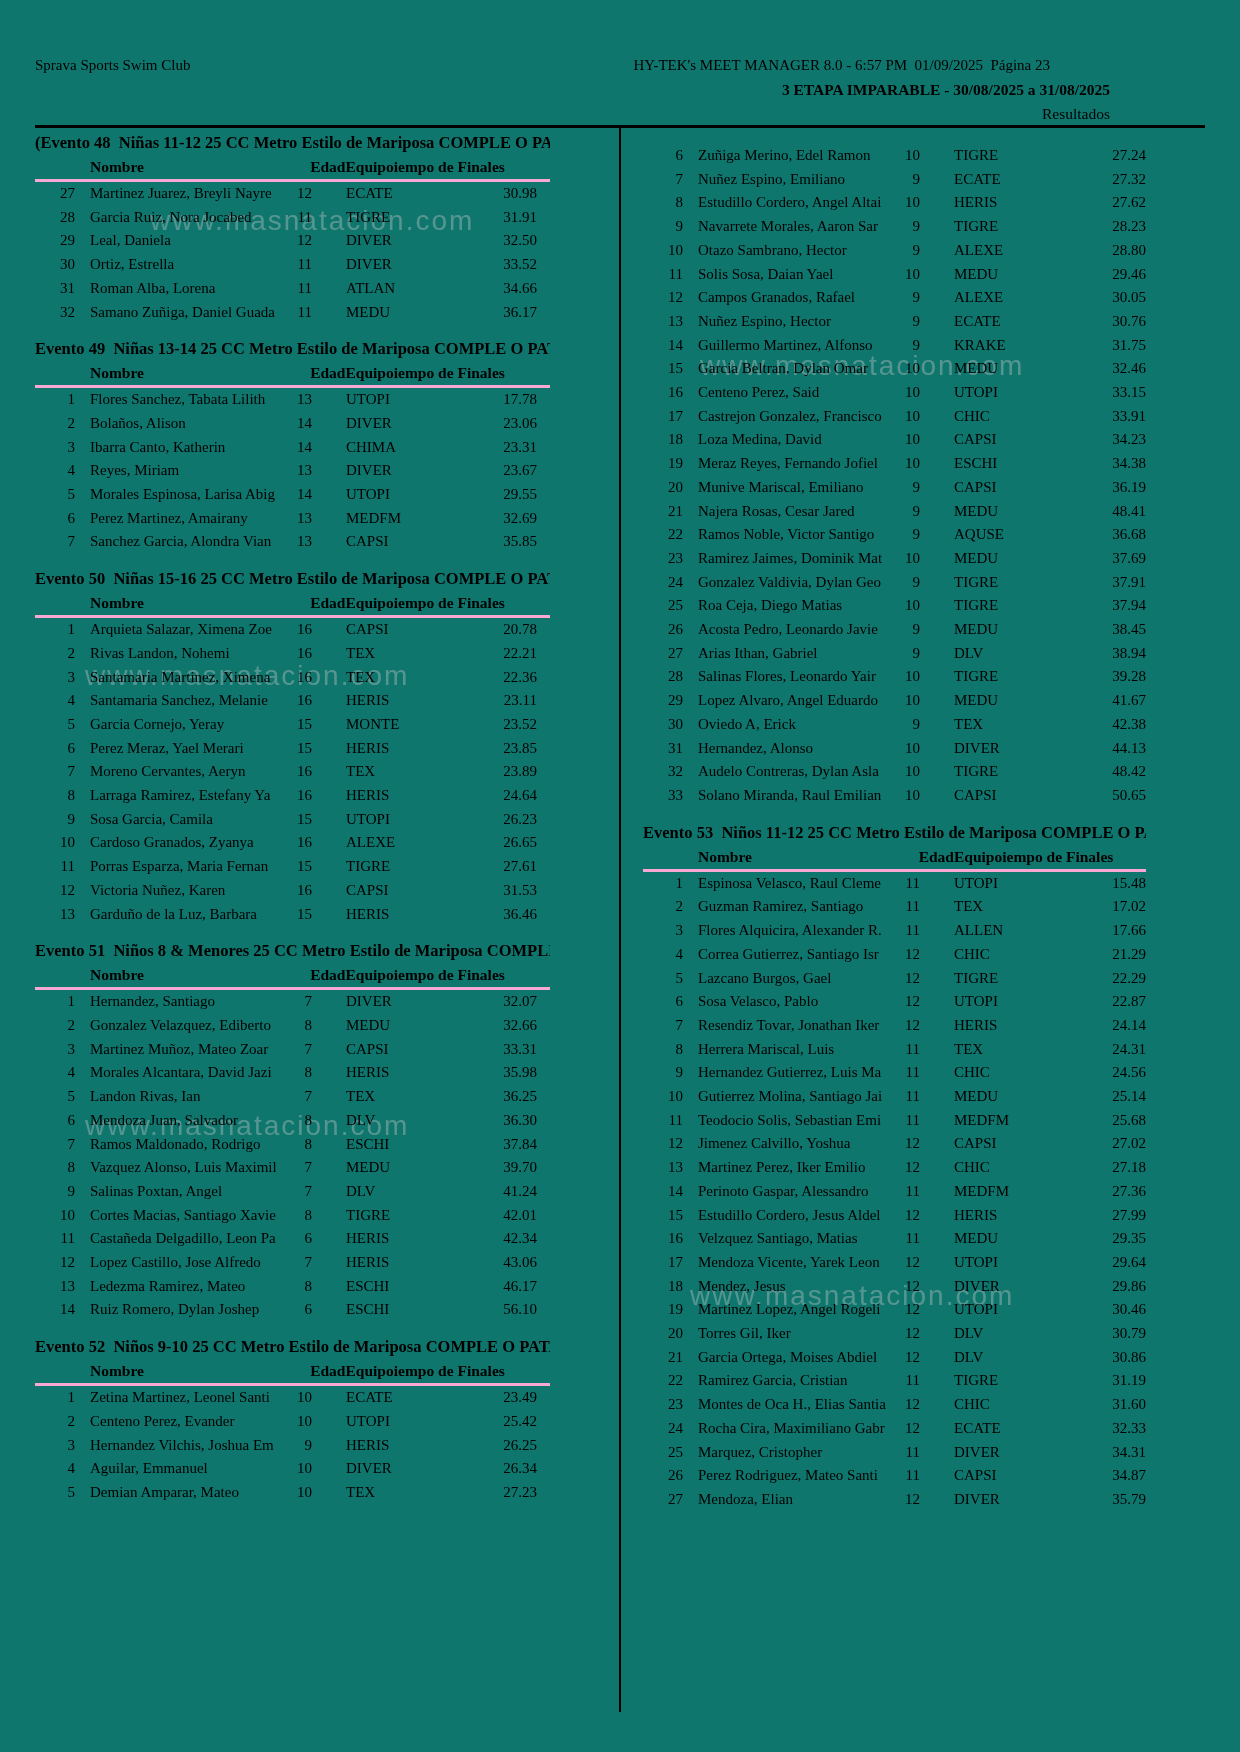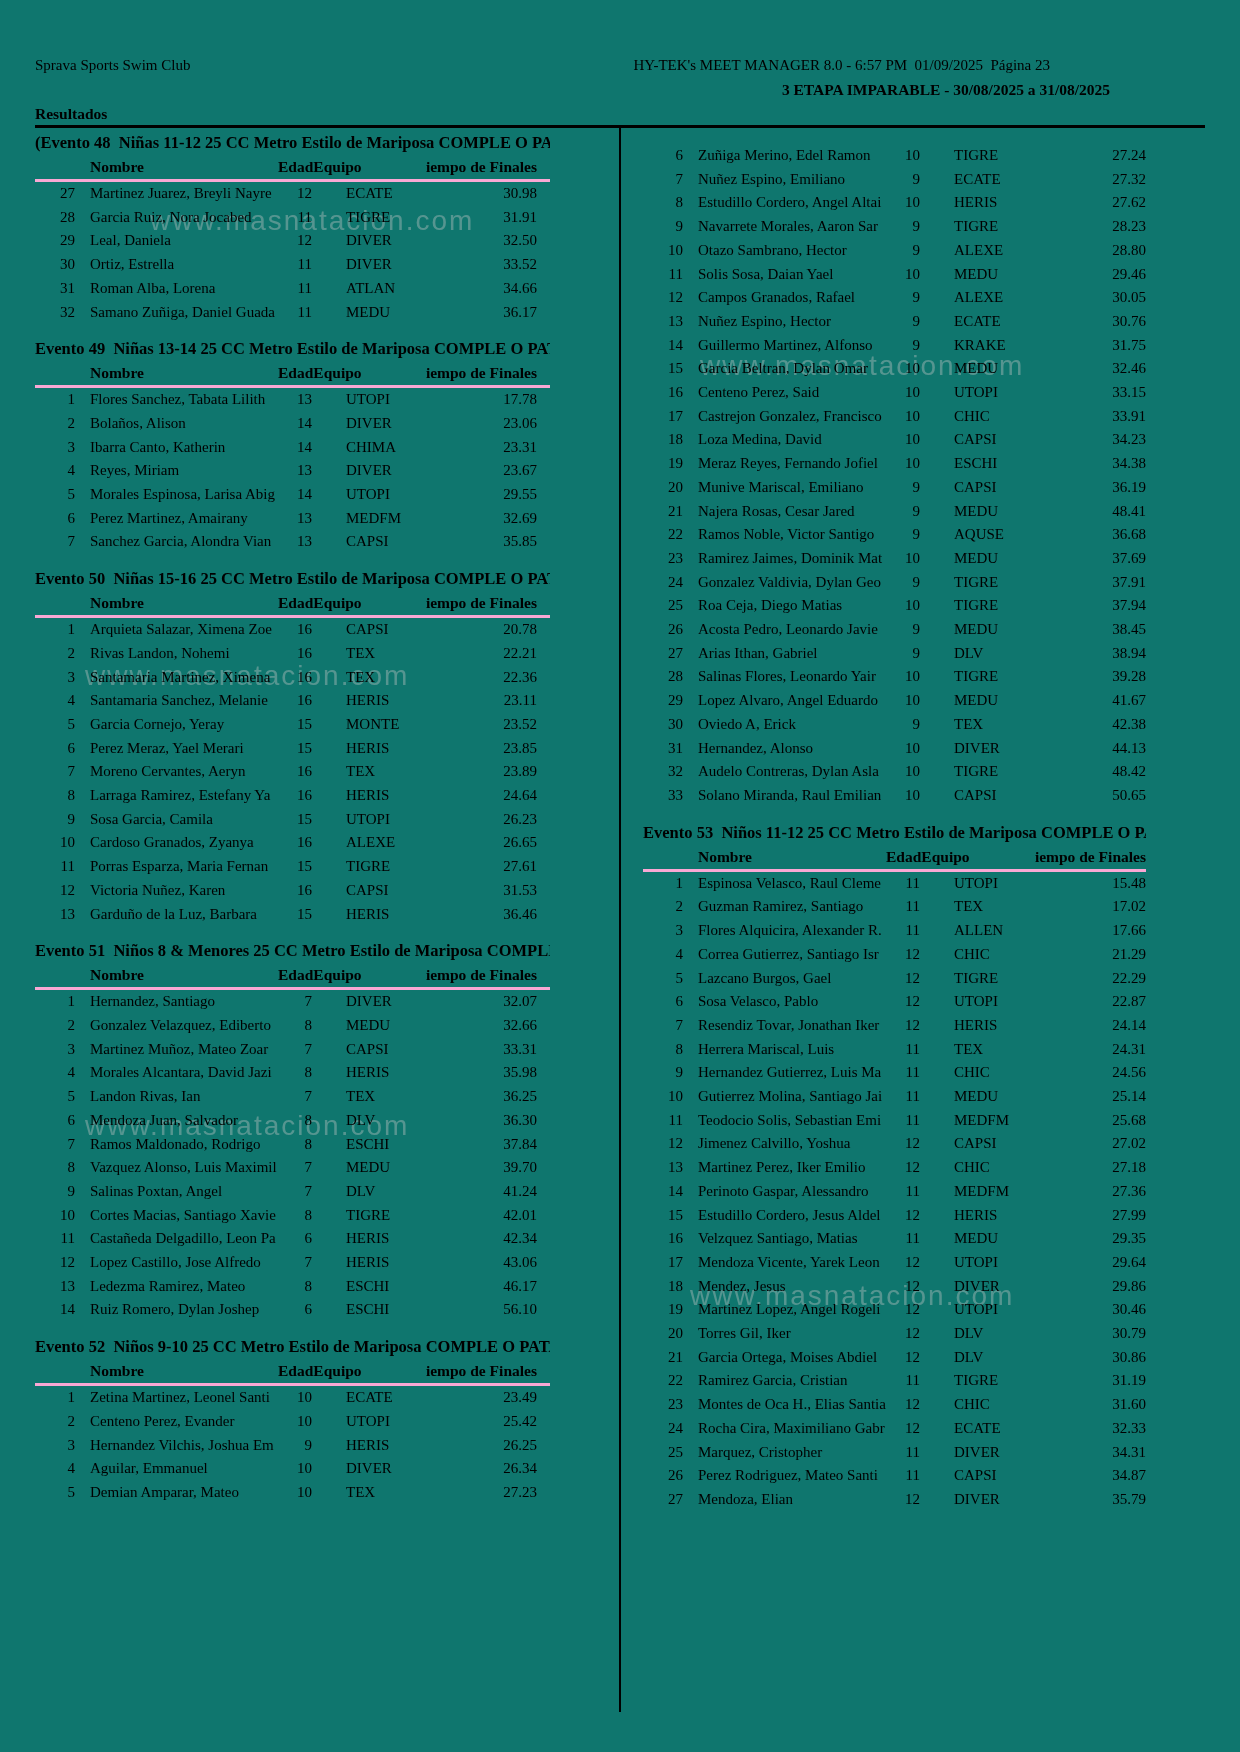--- a/index.html
+++ b/index.html
@@ -9,21 +9,21 @@
     height:1752px;
     background:#0f766e;
     font-family:"Liberation Serif","DejaVu Serif",serif;
     color:#000;
     overflow:hidden;
     padding-left:12px;
   }
   .hdr-left{position:absolute;left:35px;top:57px;font-size:15px;white-space:pre;}
   .hdr-right{position:absolute;right:202px;top:57px;font-size:15px;white-space:pre;}
   .meet-title{position:absolute;left:35px;top:81px;width:1075px;text-align:right;font-size:15.5px;font-weight:bold;white-space:pre;}
-  .results-label{position:absolute;left:35px;top:105px;width:1075px;text-align:left;font-size:15.5px;font-weight:bold;}
+  .results-label{position:absolute;left:35px;top:105px;width:1075px;text-align:right;font-size:15.5px;font-weight:normal;}
   .top-rule{position:absolute;left:35px;top:125px;width:1170px;height:3px;background:#000;}
   .v-divider{position:absolute;left:619px;top:127px;width:2px;height:1585px;background:#000;}
 
   .col{position:absolute;top:130px;}
   .col-left{left:35px;width:515px;}
   .col-right{left:621px;width:584px;box-sizing:border-box;padding-left:22px;padding-right:59px;}
   .cont-block{padding-top:14px;}
 
   .event-title{
     font-size:16.5px;font-weight:bold;line-height:25px;margin-top:12px;
@@ -31,21 +31,21 @@
   }
   .col-left .event-title:first-child{margin-top:0;}
 
   .col-header{
     display:grid;grid-template-columns:55px 188px 1fr;
     font-size:15.5px;font-weight:bold;line-height:24px;
     border-bottom:3px solid #f9a8d4;
     box-sizing:border-box;
   }
   .col-left .col-header{padding-right:13px;}
-  .ch-right{display:flex;justify-content:space-between;white-space:nowrap;}
+  .ch-right{display:flex;justify-content:center;white-space:nowrap;}
 
   .row{
     display:grid;
     grid-template-columns:40px 15px 188px 34px 16px 112px 1fr;
     font-size:15px;line-height:23.7px;
     box-sizing:border-box;
   }
   .col-left .row{padding-right:13px;}
   .cell{white-space:nowrap;overflow:hidden;}
   .cell.rank{grid-column:1;text-align:right;}

